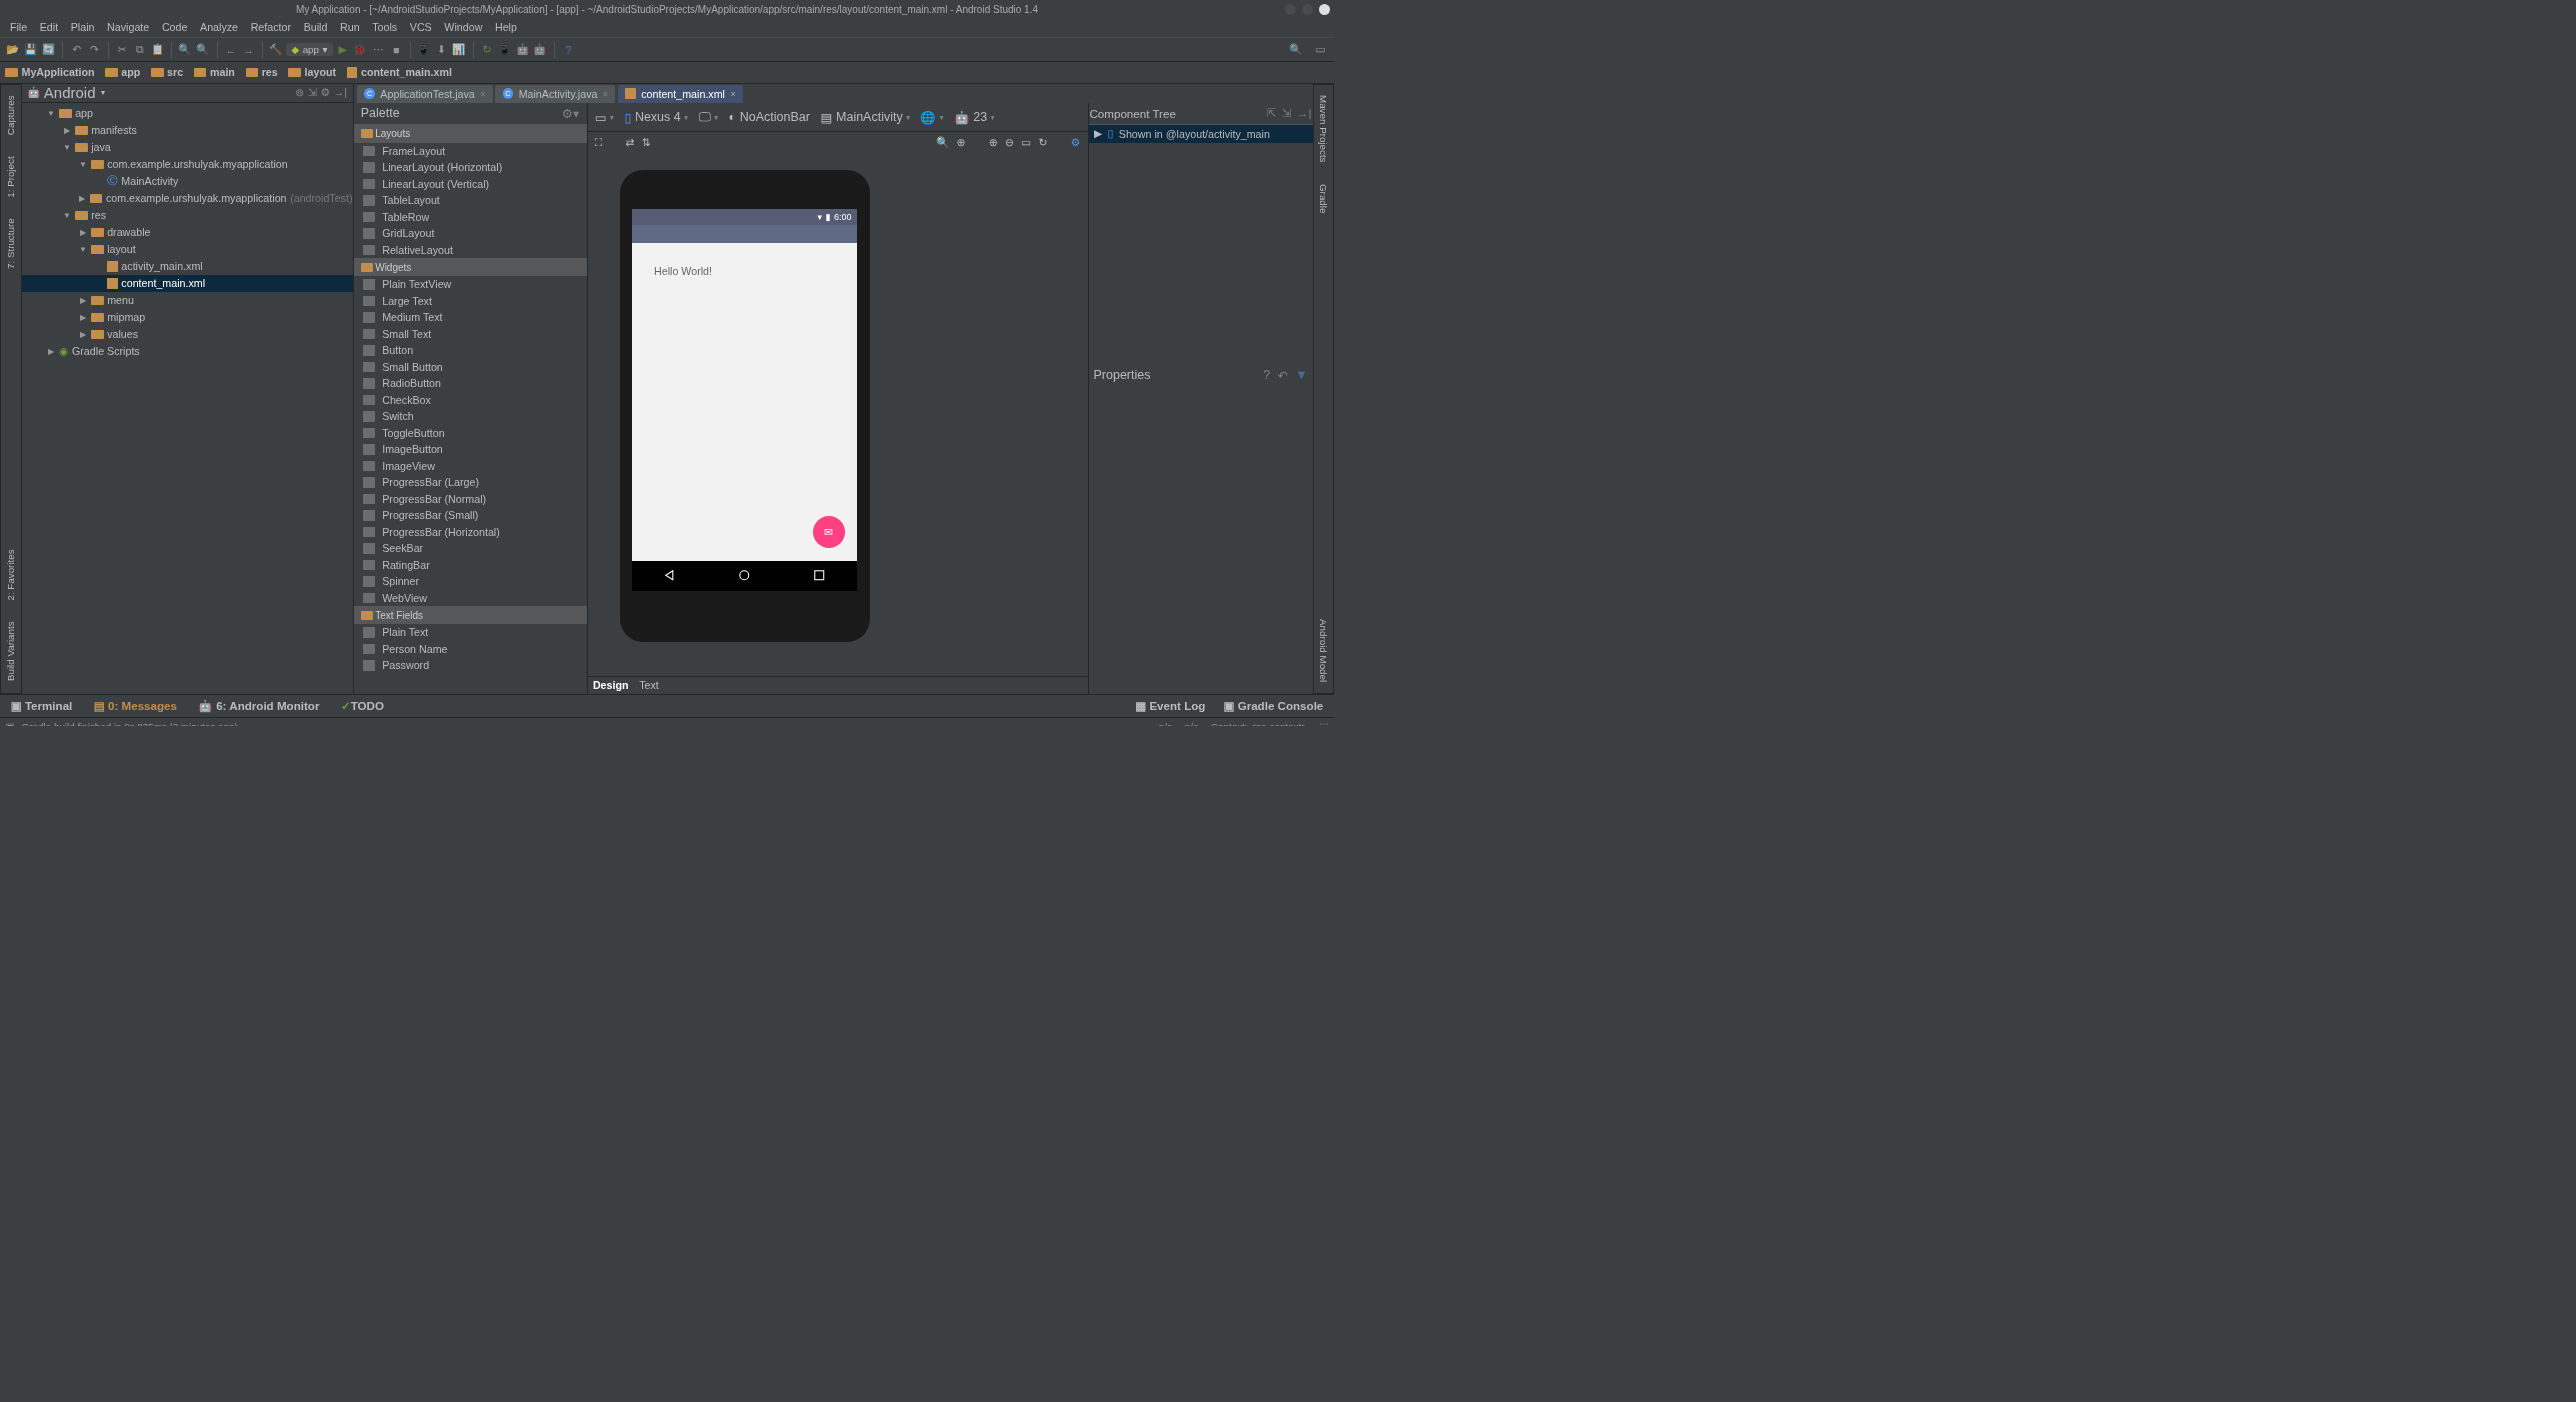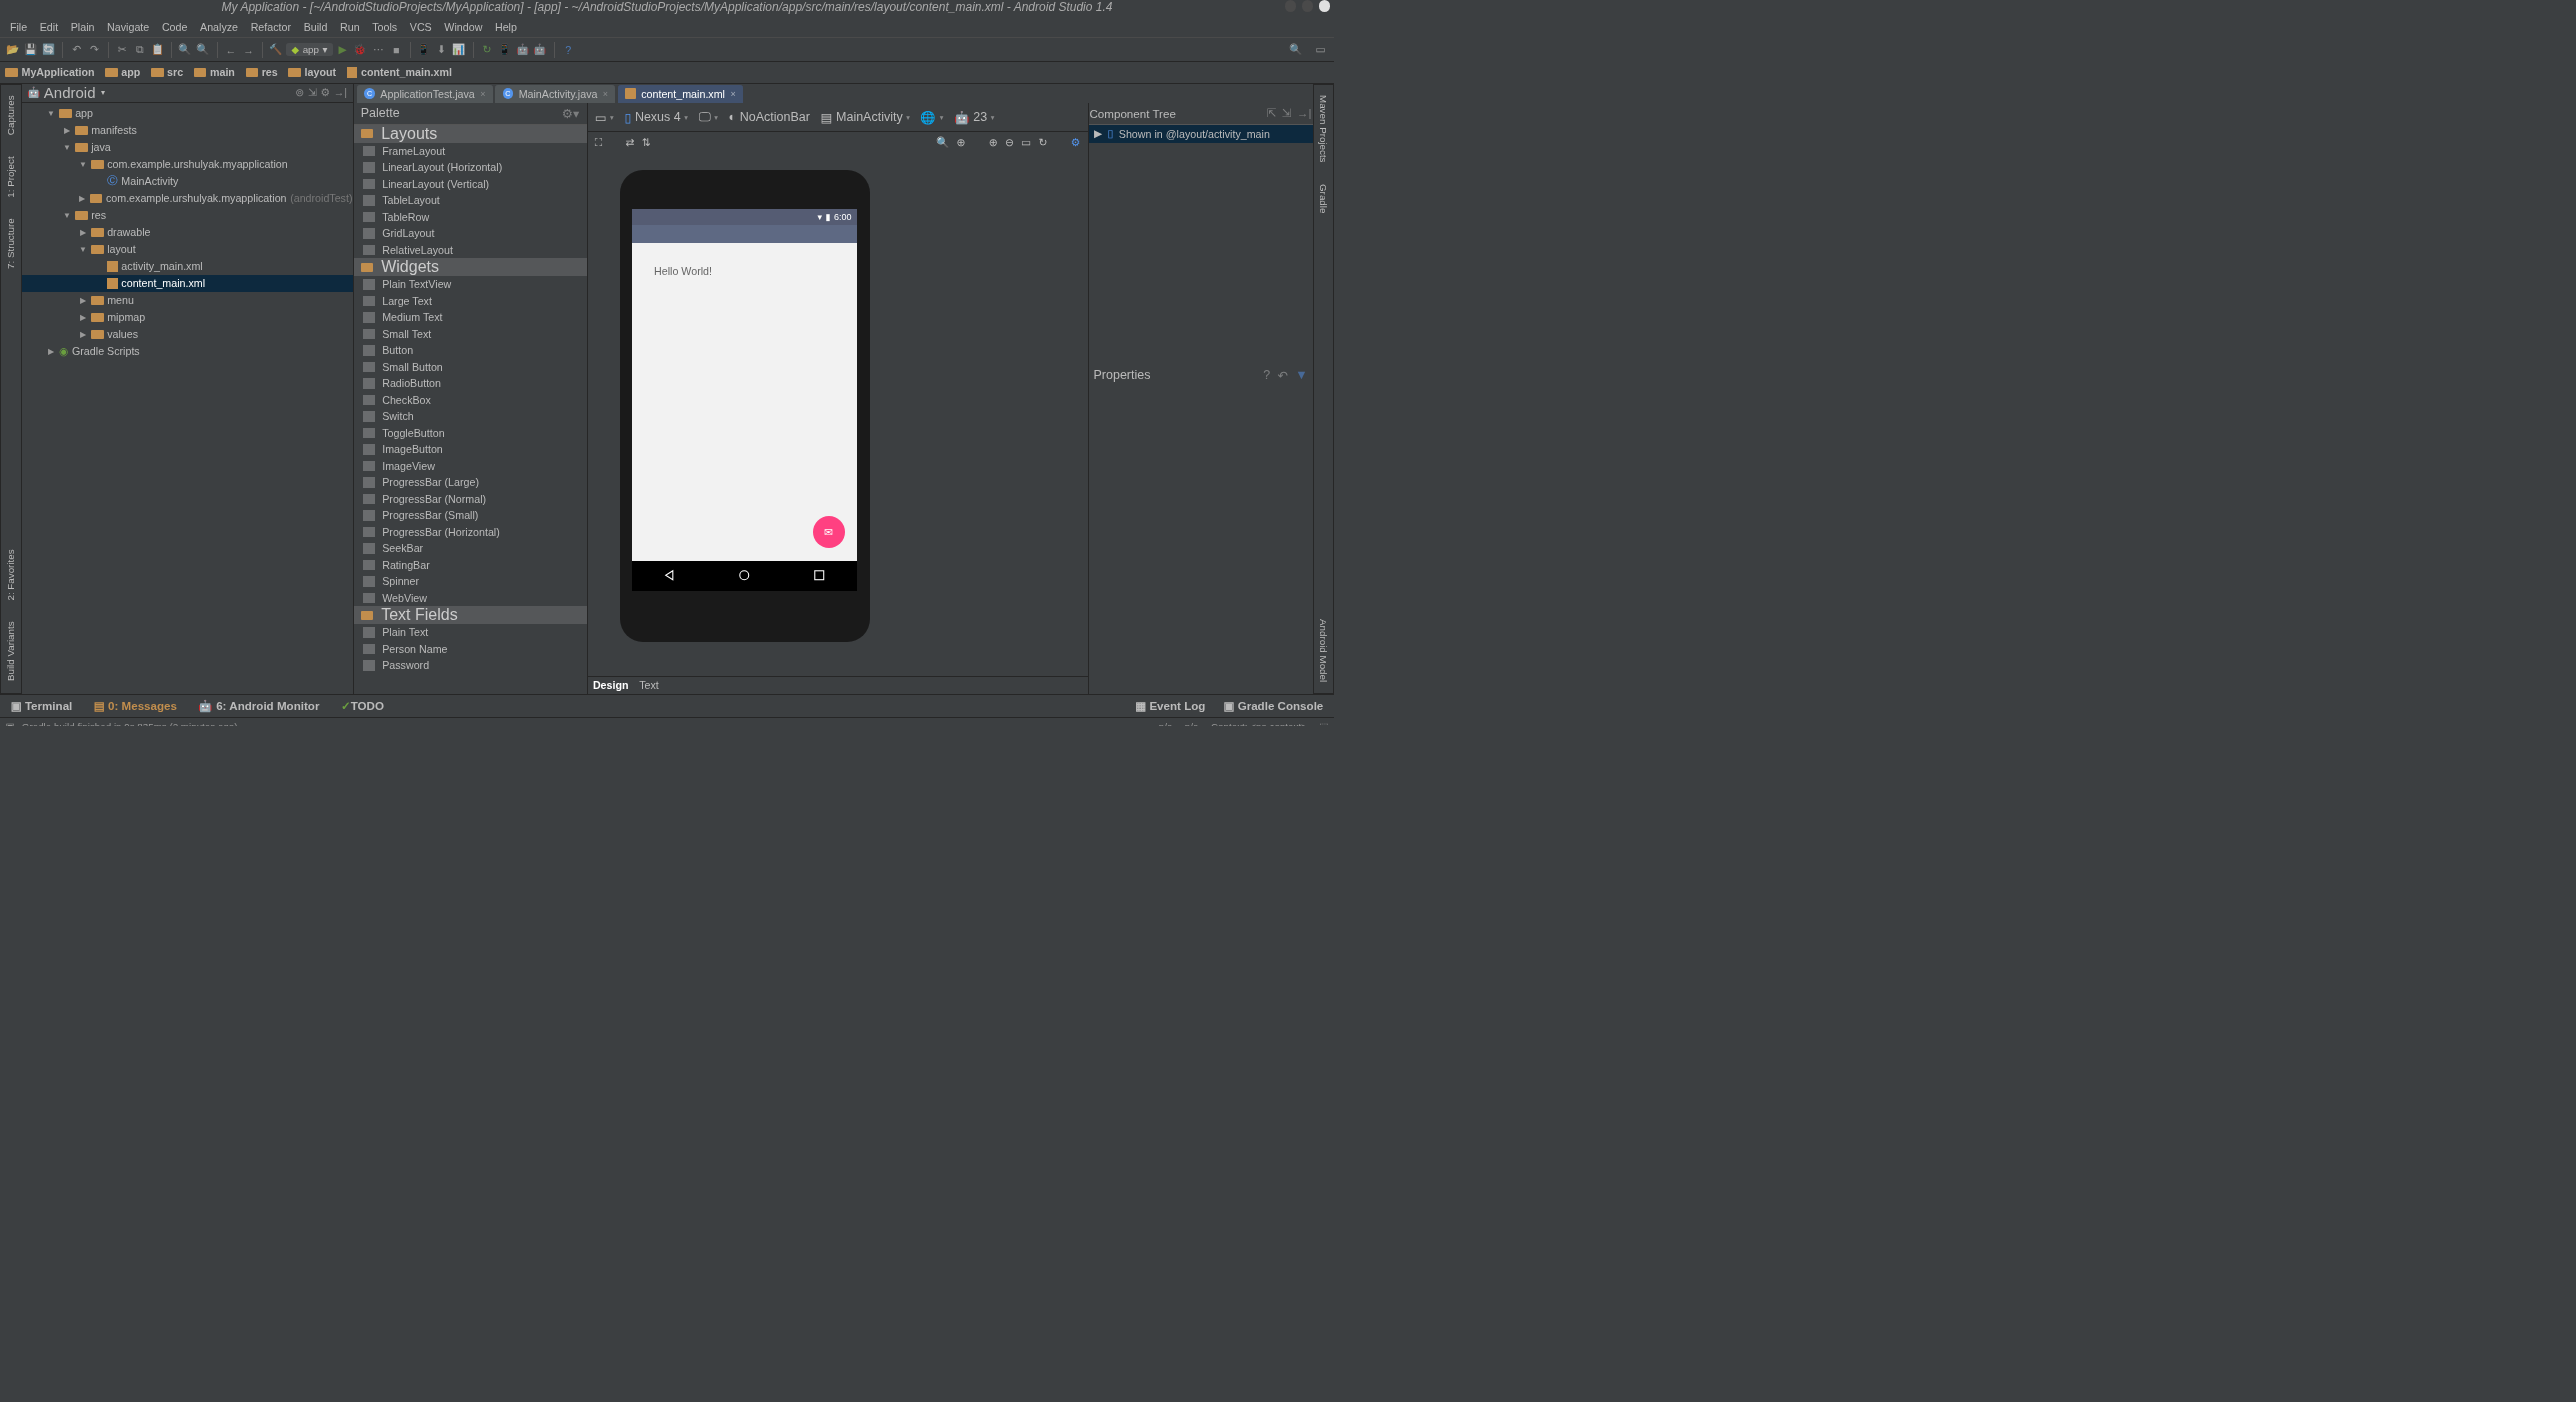--- a/index.html
+++ b/index.html
@@ -1,18 +1,18 @@
 <!DOCTYPE html>
 <html style="font-size:14.3px"><head>
 <meta charset="utf-8">
 <style>
 * { margin: 0; padding: 0; box-sizing: border-box; font-family: "Segoe UI", Arial, sans-serif; }
 body { background: #3c3f41; color: #bbbbbb; font-size: 10.7px; overflow: hidden; width: 1334px; height: 726px; }
 
-.titlebar { background: #3c3f41; height: 19px; display: flex; align-items: flex-start; justify-content: center; position: relative; color: #aaaaaa; font-size: 12px; font-style: italic; }
+.titlebar { background: #3c3f41; height: 19px; display: flex; align-items: center; justify-content: center; position: relative; color: #aaaaaa; font-size: 10px; }
 .titlebar .winctl { position: absolute; right: 3.6px; display: flex; gap: 5.4px; }
 .titlebar .winctl span { width: 11.6px; height: 11.6px; border-radius: 50%; background: #4a4a4a; display: inline-block; }
 .titlebar .winctl .close { background: #e0e0e0; }
 
 .menubar { height: 18px; display: flex; padding: 0 3.6px; background: #3c3f41; }
 .menubar span { padding: 1.8px 6.3px; color: #bbbbbb; font-size: 10.7px; cursor: default; }
 
 .toolbar { height: 25px; display: flex; align-items: center; padding: 0 5.4px; gap: 1.8px; background: #3c3f41; border-bottom: 0.9px solid #262626; border-top: 0.9px solid #4a4a4a;}
 .tb-icon { width: 16px; height: 16px; display: inline-flex; align-items: center; justify-content: center; opacity: 0.7; }
 .tb-sep { width: 0.9px; height: 16px; background: #555; margin: 0 3.6px; }
@@ -47,21 +47,21 @@
 .tab .x { opacity: 0.5; font-size: 9px; }
 .tab-ico { width:10.7px; height:10.7px; background:#5394ec; border-radius:50%; display:flex; align-items:center; justify-content:center; font-size:7.2px; color:#fff;}
 .tab-ico.xml { background:#c28e4d; border-radius:0.9px;}
 
 .editor-body { flex: 1; display: flex; background: #3c3f41; }
 
 .palette { width: 234px; background: #3c3f41; border-right: 0.9px solid #262626; display:flex; flex-direction:column;}
 .palette-header { height: 21.5px; display: flex; align-items: center; padding: 0 7.2px; background: #3c3f41; border-bottom: 0.9px solid #555;}
 .palette-header span { font-size: 12.5px; color: #bbbbbb; }
 .palette-header .gear { margin-left:auto; opacity:0.5;}
-.palette-cat { background: #555759; display: flex; align-items: center; padding: 1.8px 7.2px; gap: 8px; font-size: 16px; color: #ccc; height:18px;}
+.palette-cat { background: #555759; display: flex; align-items: center; padding: 1.8px 7.2px; gap: 2px; font-size: 10px; color: #ccc; height:18px;}
 .palette-item { display: flex; align-items: center; gap: 7.2px; padding: 0.9px 9px; height: 16.5px; font-size: 10.7px; color: #bbbbbb; }
 .pi-icon { width: 12.5px; height: 10.7px; background: #6a6c6e; display: inline-block; }
 
 .design-area { flex: 1; background: #3c3f41; display: flex; flex-direction: column; }
 .design-toolbar { height: 29px; display: flex; align-items: center; padding: 0 7.2px; gap: 10.7px; font-size: 12.5px; color: #bbbbbb; border-bottom:0.9px solid #262626;}
 .dt-item { display: flex; align-items: center; gap: 3.6px; }
 .dt-item .dd { font-size:7.2px; opacity:0.6;}
 .design-toolbar2 { height: 21.5px; display: flex; align-items: center; padding: 0 7.2px; gap: 7.2px; }
 .design-canvas { flex: 1; background: #3c3f41; display: flex; justify-content: flex-start; padding: 16px 0 0 32px; }
 .phone { width: 250px; height: 472px; background: #1a1a1a; border-radius: 23px; padding: 39px 12.5px 39px 12.5px; position:relative;}

